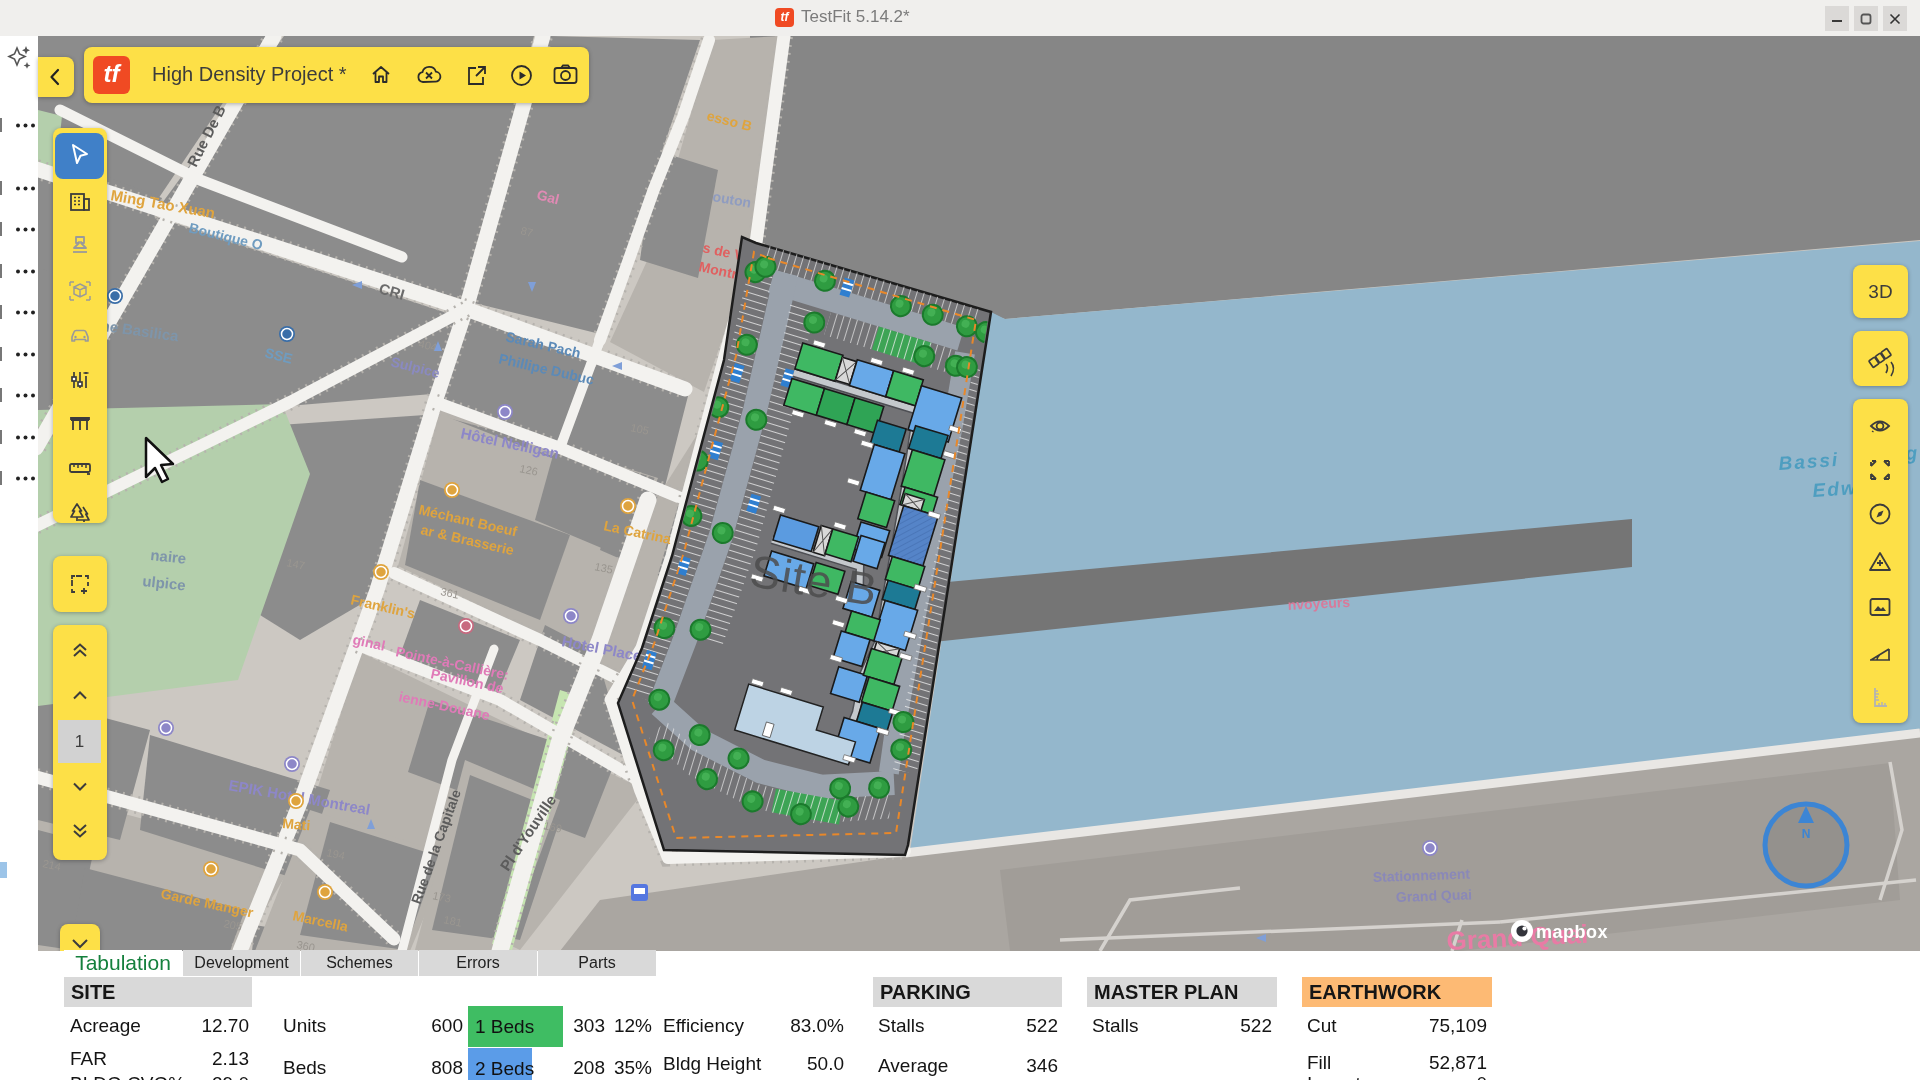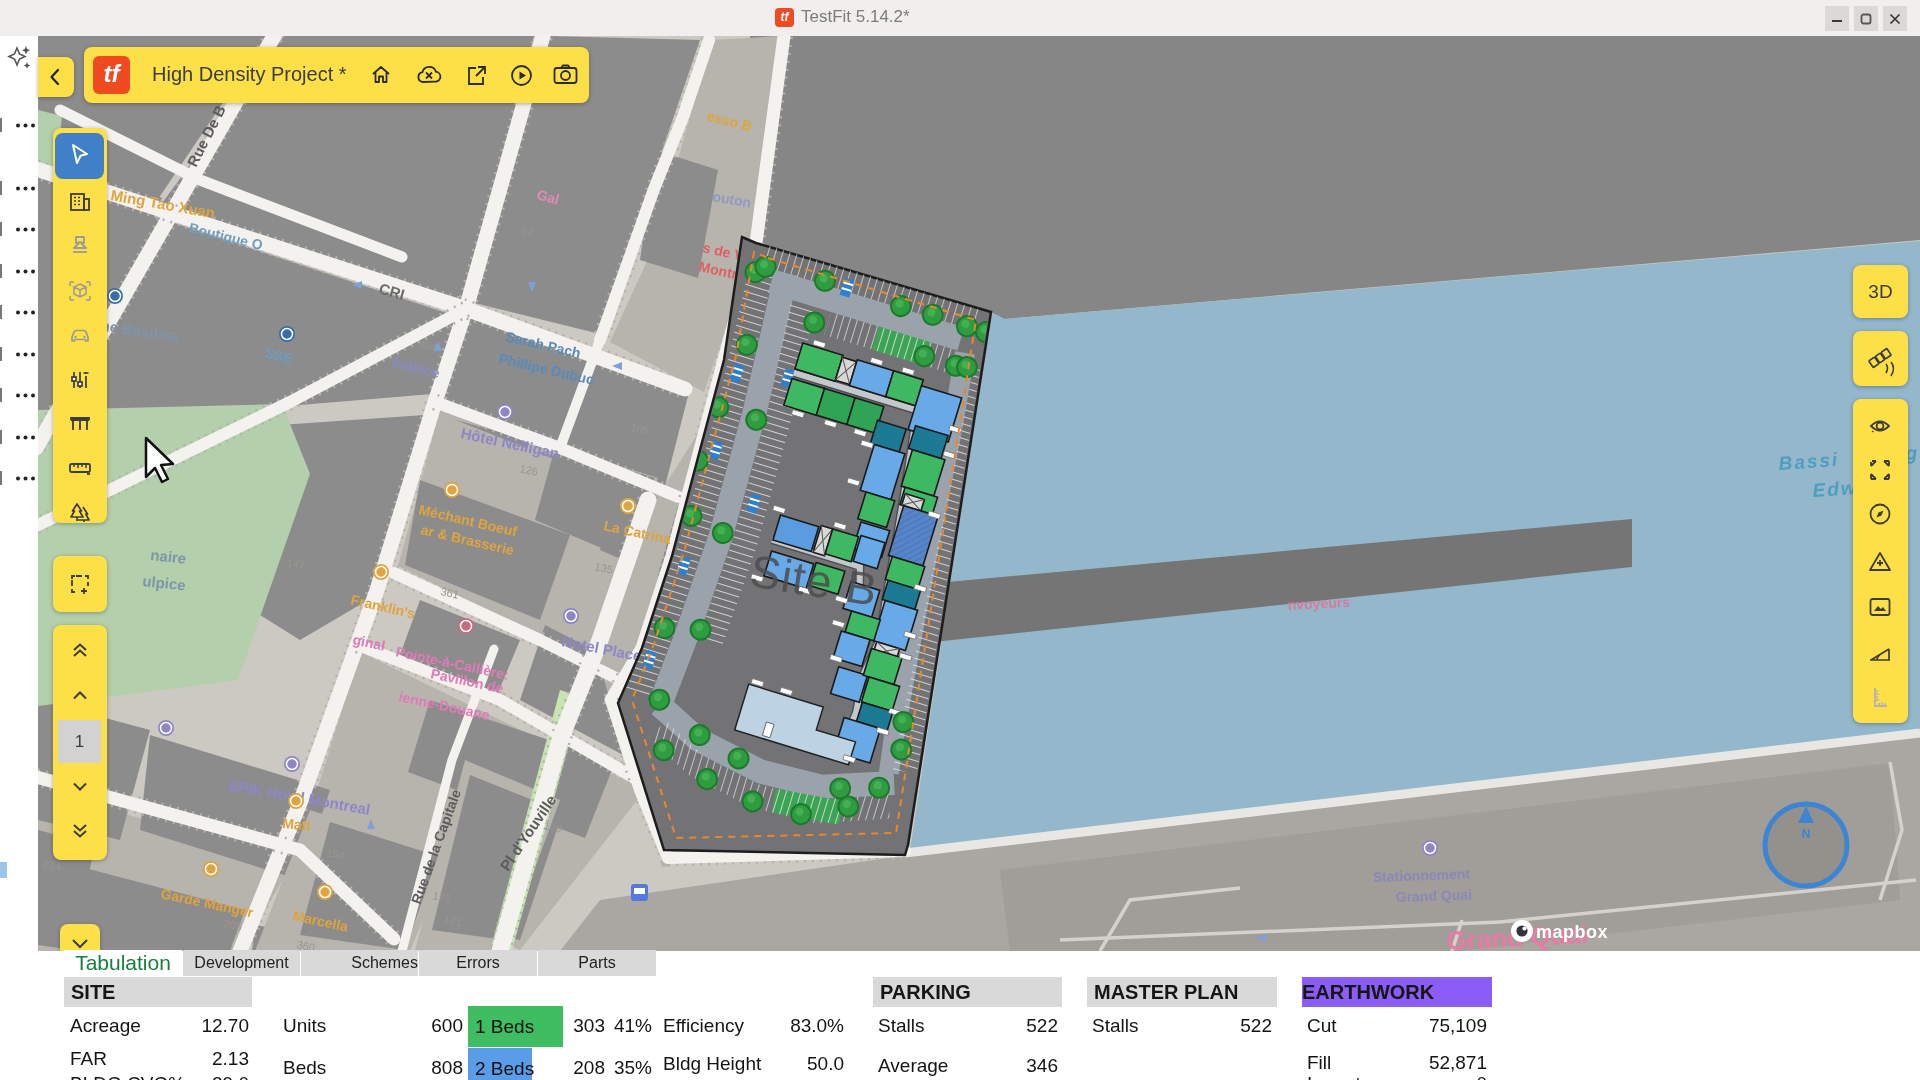--- a/index.html
+++ b/index.html
@@ -742,52 +742,52 @@
       <path d="M7 6 h3 M7 9 h4 M7 12 h3 M7 15 h4 M11 21 v-3 M14 21 v-4 M17 21 v-3" stroke="#b3b3b3" stroke-width="1.5"></path>
     </svg>
 
 
 <div style="position:absolute;left:0;top:951px;width:1920px;height:129px;background:#fff"></div>
 
 <div style="position:absolute;left:64px;top:950px;width:118px;height:26px;background:#fff;color:#15803d;font-size:21px;text-align:center;line-height:26px">Tabulation</div>
 
 <div style="position:absolute;left:183px;top:950px;width:117px;height:26px;background:#d9d9d9;color:#222;font-size:16px;text-align:center;line-height:26px">Development</div>
 
-<div style="position:absolute;left:301px;top:950px;width:117px;height:26px;background:#d9d9d9;color:#222;font-size:16px;text-align:right;line-height:26px">Schemes</div>
+<div style="position:absolute;left:301px;top:950px;width:117px;height:26px;background:#d9d9d9;color:#222;font-size:16px;text-align:center;line-height:26px">Schemes</div>
 
 <div style="position:absolute;left:419px;top:950px;width:118px;height:26px;background:#d9d9d9;color:#222;font-size:16px;text-align:center;line-height:26px">Errors</div>
 
 <div style="position:absolute;left:538px;top:950px;width:118px;height:26px;background:#d9d9d9;color:#222;font-size:16px;text-align:center;line-height:26px">Parts</div>
 
 <div style="position:absolute;left:64px;top:977px;width:188px;height:30px;background:#d9d9d9;color:#161616;font-size:20px;font-weight:bold;line-height:30px;padding-left:7px;box-sizing:border-box">SITE</div>
 
 
 <div style="position:absolute;left:873px;top:977px;width:189px;height:30px;background:#d9d9d9;color:#161616;font-size:20px;font-weight:bold;line-height:30px;padding-left:7px;box-sizing:border-box">PARKING</div>
 
 <div style="position:absolute;left:1087px;top:977px;width:190px;height:30px;background:#d9d9d9;color:#161616;font-size:20px;font-weight:bold;line-height:30px;padding-left:7px;box-sizing:border-box">MASTER PLAN</div>
 
-<div style="position:absolute;left:1302px;top:977px;width:190px;height:30px;background:#8b5cf6;color:#161616;font-size:20px;font-weight:bold;line-height:30px;box-sizing:border-box">EARTHWORK</div>
+<div style="position:absolute;left:1302px;top:977px;width:190px;height:30px;background:#fdba74;color:#161616;font-size:20px;font-weight:bold;line-height:30px;padding-left:7px;box-sizing:border-box">EARTHWORK</div>
 
 <div style="position:absolute;left:70px;top:1015px;font-size:19px;color:#141414">Acreage</div>
 <div style="position:absolute;left:89px;top:1015px;width:160px;text-align:right;font-size:19px;color:#141414">12.70</div>
 <div style="position:absolute;left:70px;top:1048px;font-size:19px;color:#141414">FAR</div>
 <div style="position:absolute;left:89px;top:1048px;width:160px;text-align:right;font-size:19px;color:#141414">2.13</div>
 <div style="position:absolute;left:70px;top:1073px;font-size:19px;color:#141414">BLDG CVG%</div>
 <div style="position:absolute;left:89px;top:1073px;width:160px;text-align:right;font-size:19px;color:#141414">29.0</div>
 
 <div style="position:absolute;left:283px;top:1015px;font-size:19px;color:#141414">Units</div>
 <div style="position:absolute;left:303px;top:1015px;width:160px;text-align:right;font-size:19px;color:#141414">600</div>
 <div style="position:absolute;left:283px;top:1057px;font-size:19px;color:#141414">Beds</div>
 <div style="position:absolute;left:303px;top:1057px;width:160px;text-align:right;font-size:19px;color:#141414">808</div>
 
 <div style="position:absolute;left:468px;top:1006px;width:95px;height:41px;background:#3fbd63;color:#111;font-size:19px;line-height:41px;padding-left:7px;box-sizing:border-box">1 Beds</div>
 
 <div style="position:absolute;left:468px;top:1048px;width:64px;height:41px;background:#5b9ce8;color:#111;font-size:19px;line-height:41px;padding-left:7px;box-sizing:border-box;white-space:nowrap">2 Beds</div>
 <div style="position:absolute;left:545px;top:1015px;width:60px;text-align:right;font-size:19px;color:#141414">303</div>
-<div style="position:absolute;left:592px;top:1015px;width:60px;text-align:right;font-size:19px;color:#141414">41%</div>
+<div style="position:absolute;left:592px;top:1015px;width:60px;text-align:right;font-size:19px;color:#141414">12%</div>
 <div style="position:absolute;left:545px;top:1057px;width:60px;text-align:right;font-size:19px;color:#141414">208</div>
 <div style="position:absolute;left:592px;top:1057px;width:60px;text-align:right;font-size:19px;color:#141414">35%</div>
 <div style="position:absolute;left:663px;top:1015px;font-size:19px;color:#141414">Efficiency</div>
 <div style="position:absolute;left:684px;top:1015px;width:160px;text-align:right;font-size:19px;color:#141414">83.0%</div>
 <div style="position:absolute;left:663px;top:1053px;font-size:19px;color:#141414">Bldg Height</div>
 <div style="position:absolute;left:684px;top:1053px;width:160px;text-align:right;font-size:19px;color:#141414">50.0</div>
 
 <div style="position:absolute;left:878px;top:1015px;font-size:19px;color:#141414">Stalls</div>
 <div style="position:absolute;left:898px;top:1015px;width:160px;text-align:right;font-size:19px;color:#141414">522</div>
 <div style="position:absolute;left:878px;top:1055px;font-size:19px;color:#141414">Average</div>

